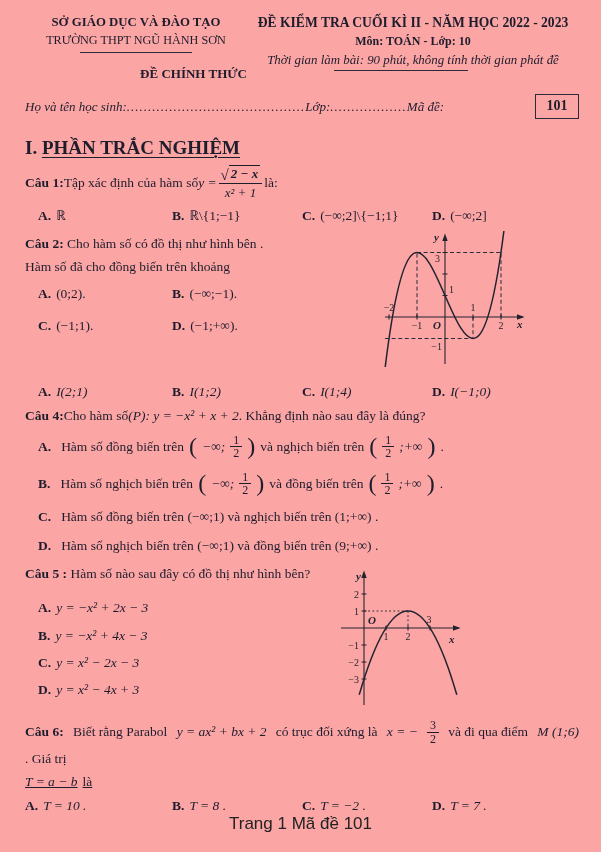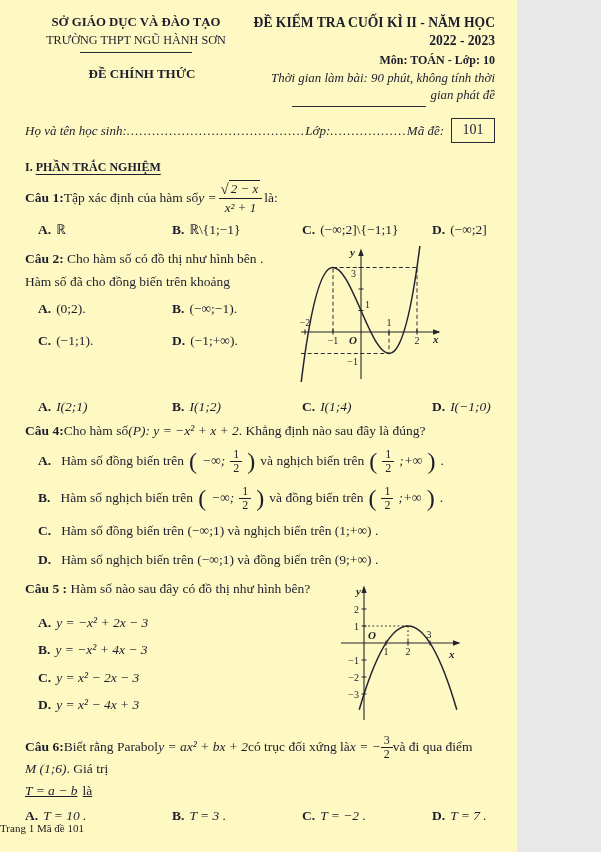--- a/index.html
+++ b/index.html
@@ -1,82 +1,82 @@
 <!DOCTYPE html>
 <html><head>
 <meta charset="utf-8">
 <style>
   html,body{margin:0;padding:0;background:#e8e8e8;}
   .page{
-    position:relative;width:517px;height:852px;background:#fef9c3;
+    position:relative;width:601px;height:852px;background:#fca5a5;
     font-family:"Liberation Serif", serif;color:#1d1d2c;
     padding:14px 22px 0 25px;box-sizing:border-box;overflow:hidden;
     font-size:13.5px;line-height:1.35;
   }
   b{font-weight:bold;}
   .it{font-style:italic;}
   .m{font-style:italic;}
   
   .hdr{display:flex;}
   .hdr-left{width:222px;text-align:center;}
   .dept{font-weight:bold;font-size:12.8px;}
   .school{font-size:12.2px;margin-top:1px;}
   .rule{height:1.5px;background:#2a2a38;}
   .rule-left{width:112px;margin:3px auto 0;}
-  .official{text-align:center;font-weight:bold;margin-top:12px;padding-left:12px;font-size:13px;}
-  .hdr-right{flex:1;text-align:right;}
+  .official{text-align:right;font-weight:bold;margin-top:12px;padding-left:12px;font-size:13px;}
+  .hdr-right{flex:1;text-align:center;}
   .t1{font-weight:bold;font-size:13.6px;}
   .t2{font-weight:bold;font-size:12px;margin-top:1px;}
   .t3{font-style:italic;font-size:12.9px;margin-top:2px;}
   .rule-right{width:134px;margin:1px auto 0;transform:translateX(-12px);height:1.3px;}
   
   .stu{display:flex;align-items:center;margin-top:11px;font-size:13px;}
   .stu .dots{letter-spacing:1px;}
   .codebox{margin-left:auto;width:42px;height:23px;border:1.8px solid #2a2a38;
-    display:flex;align-items:center;justify-content:center;font-weight:normal;font-size:14px;text-align:right;}
-  
-  .sec{margin-top:16px;font-weight:bold;font-size:12px;}
+    display:flex;align-items:center;justify-content:center;font-weight:bold;font-size:14px;text-align:right;}
+  
+  .sec{margin-top:16px;font-weight:bold;font-size:19px;}
   .sec .u{text-decoration:underline;text-underline-offset:3px;text-decoration-thickness:1.4px;}
   
   .stmtline{display:flex;align-items:center;flex-wrap:wrap;}
   .q1{margin-top:5px;}
   .optrow4{display:grid;grid-template-columns:134px 130px 130px 1fr;padding-left:13px;margin-top:6px;}
   .optrow4.flush{padding-left:0;grid-template-columns:147px 130px 130px 1fr;}
   .ok{font-weight:bold;margin-right:5px;}
   .q2{margin-top:10px;position:relative;min-height:142px;}
   .q2 .l2{margin-top:5px;}
   .optrow2{display:grid;grid-template-columns:134px 180px;row-gap:14px;padding-left:13px;margin-top:9px;width:330px;}
   .fig2{position:absolute;top:-4px;right:10px;}
   .q3{margin-top:4px;}
   .q4{margin-top:6px;}
   .q4opt{display:flex;align-items:center;gap:5px;padding-left:13px;margin-top:6px;min-height:31px;}
   .q4opt.plain{min-height:23px;}
   .q5{margin-top:8px;position:relative;min-height:152px;}
   .q5opt{padding-left:13px;margin-top:9px;}
   .fig5{position:absolute;left:298px;top:2px;}
   .q6{margin-top:2px;}
-  .q6 .l1{display:flex;align-items:center;flex-wrap:wrap;min-height:30px;}
+  .q6 .l1{display:flex;align-items:center;gap:5px;flex-wrap:wrap;min-height:30px;justify-content:space-between;}
   .q6 .l2{margin-top:4px;display:flex;align-items:center;gap:5px;text-decoration:underline;}
   
   .frac{display:inline-flex;flex-direction:column;align-items:center;line-height:1.05;font-size:12px;vertical-align:middle;font-style:normal;}
   .frac .fn{padding:0 3px;}
   .frac .fd{border-top:1.1px solid currentColor;padding:0 3px;}
   .ffrac{display:inline-flex;flex-direction:column;align-items:center;line-height:1.2;font-size:13px;vertical-align:middle;margin:0 2px;}
   .ffrac .fn2{display:inline-flex;align-items:flex-end;padding-bottom:1px;}
   .ffrac .fd2{border-top:1.2px solid currentColor;padding:1px 6px 0;}
   .rad{font-size:15px;line-height:0.9;font-style:normal;}
-  .sqa{border-top:1.2px solid currentColor;padding:0 2px;}
+  .sqa{border-top:1.2px solid currentColor;padding:0 2px;font-weight:bold;}
   .bp{font-size:24px;font-weight:400;line-height:0;display:inline-block;transform:translateY(-1px);font-style:normal;}
   
   svg{overflow:hidden;}
   svg text{font-family:"Liberation Serif",serif;font-size:10px;fill:#23232f;}
   svg text.v{font-style:italic;font-size:11px;font-weight:bold;}
   
-  .footer{position:absolute;left:0;bottom:16px;width:100%;text-align:left;
-    font-family:Liberation Serif, serif;font-size:11px;color:#222;}
+  .footer{position:absolute;left:0;bottom:16px;width:100%;text-align:center;
+    font-family:Liberation Sans, sans-serif;font-size:17px;color:#222;}
 </style>
 </head>
 <body>
 
 <div class="page">
 
   <div class="hdr">
     <div class="hdr-left">
       <div class="dept">SỞ GIÁO DỤC VÀ ĐÀO TẠO</div>
       <div class="school">TRƯỜNG THPT NGŨ HÀNH SƠN</div>
@@ -275,21 +275,21 @@
       <span>và đi qua điểm</span>
       <span class="m">M (1;6)</span>
         <span>. Giá trị</span>
     </div>
     <div class="l2">
       <span class="m">T = a − b</span>
       <span>là</span>
     </div>
     <div class="optrow4 flush">
       <span class="opt"><b class="ok">A.</b><span class="m">T = 10 .</span></span>
-      <span class="opt"><b class="ok">B.</b><span class="m">T = 3 .</span></span>
+      <span class="opt"><b class="ok">B.</b><span class="m">T = 8 .</span></span>
       <span class="opt"><b class="ok">C.</b><span class="m">T = −2 .</span></span>
       <span class="opt"><b class="ok">D.</b><span class="m">T = 7 .</span></span>
     </div>
   </div>
 
   <div class="footer">Trang 1 Mã đề 101</div>
 
 </div>
 
 </body></html>

